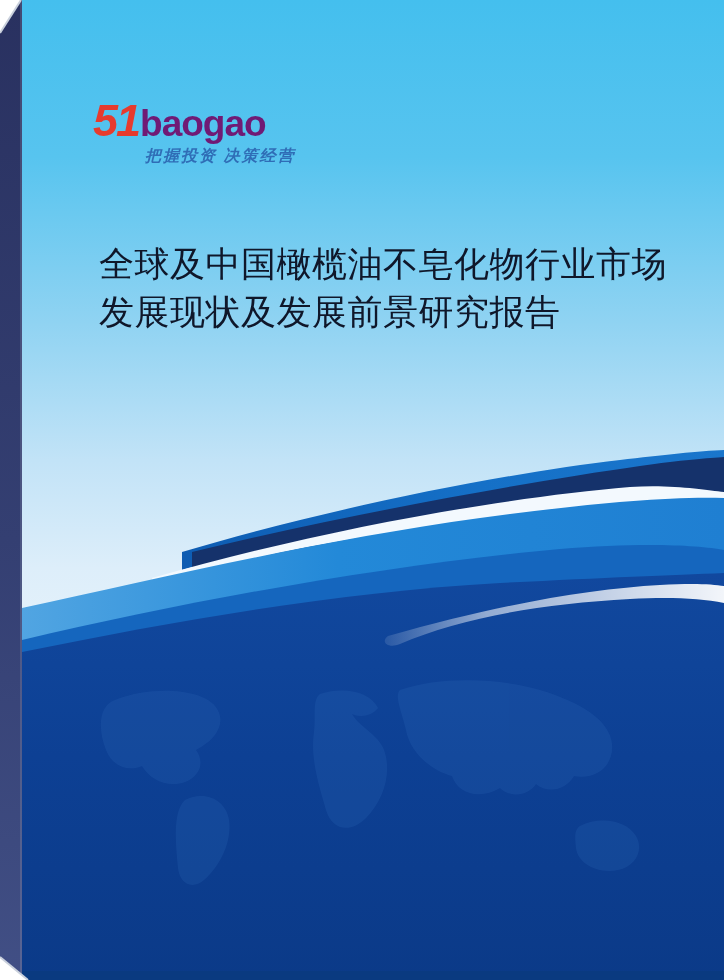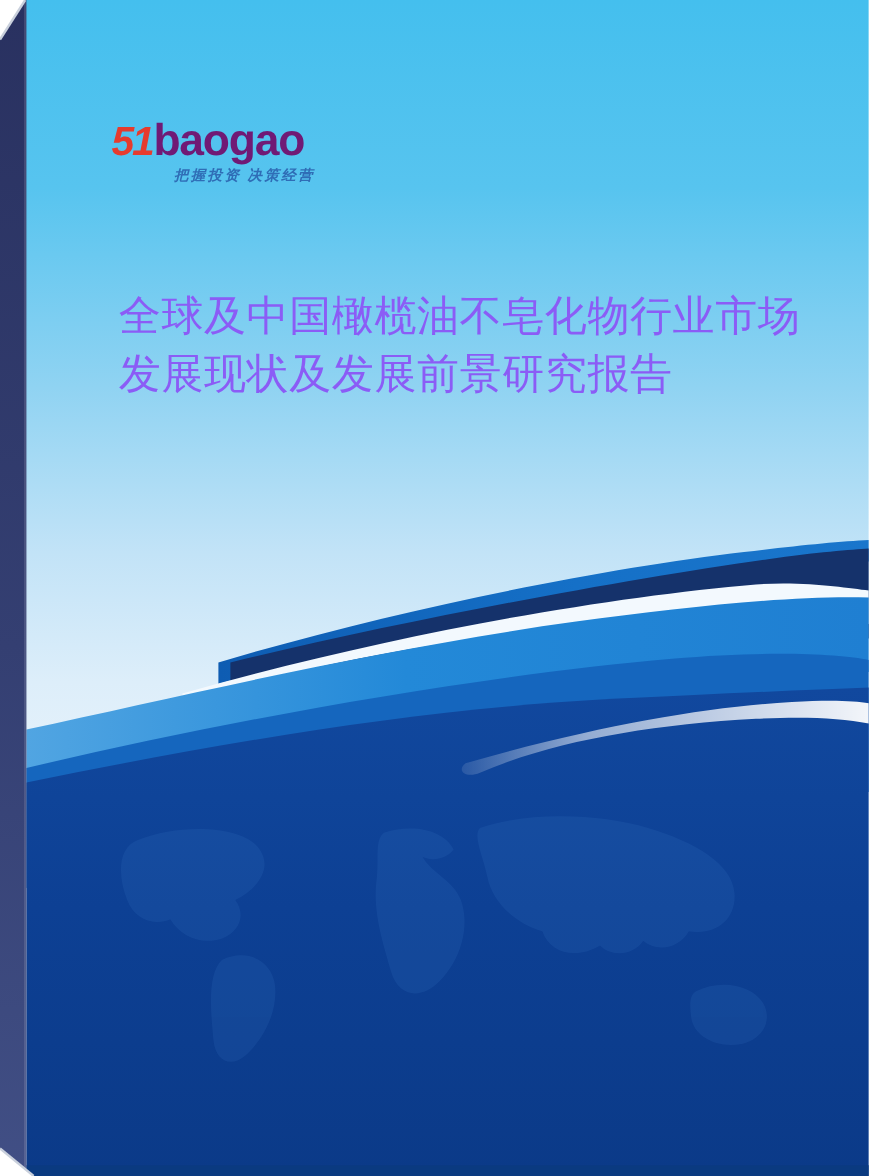--- a/index.html
+++ b/index.html
@@ -20,53 +20,53 @@
     position: absolute;
     left: 93px;
     top: 98px;
   }
   .logo-row {
     display: flex;
     align-items: baseline;
     line-height: 1;
   }
   .logo-prefix {
-    font-size: 34px;
+    font-size: 45px;
     font-weight: 800;
     font-style: italic;
     color: #e63b2e;
     letter-spacing: -2px;
     margin-right: 1px;
     text-align: right;
   }
   .logo-name {
     font-size: 37px;
     font-weight: 700;
     color: #701a75;
     letter-spacing: -1px;
   }
   .logo-tagline {
     margin-top: 3px;
     margin-left: 52px;
-    font-size: 12px;
+    font-size: 16px;
     font-weight: 700;
     font-style: italic;
     color: #2f6db6;
     letter-spacing: 2px;
     white-space: nowrap;
   }
   .title {
     position: absolute;
     left: 99px;
     top: 240px;
     margin: 0;
     width: 590px;
     font-size: 35px;
     font-weight: 500;
-    color: #8b5cf6;
+    color: #0f172a;
     line-height: 48px;
     letter-spacing: 0.5px;
   }
   .title-line { display: block; white-space: nowrap; }
 </style>
 </head>
 <body>
 
 <div class="cover">
 

